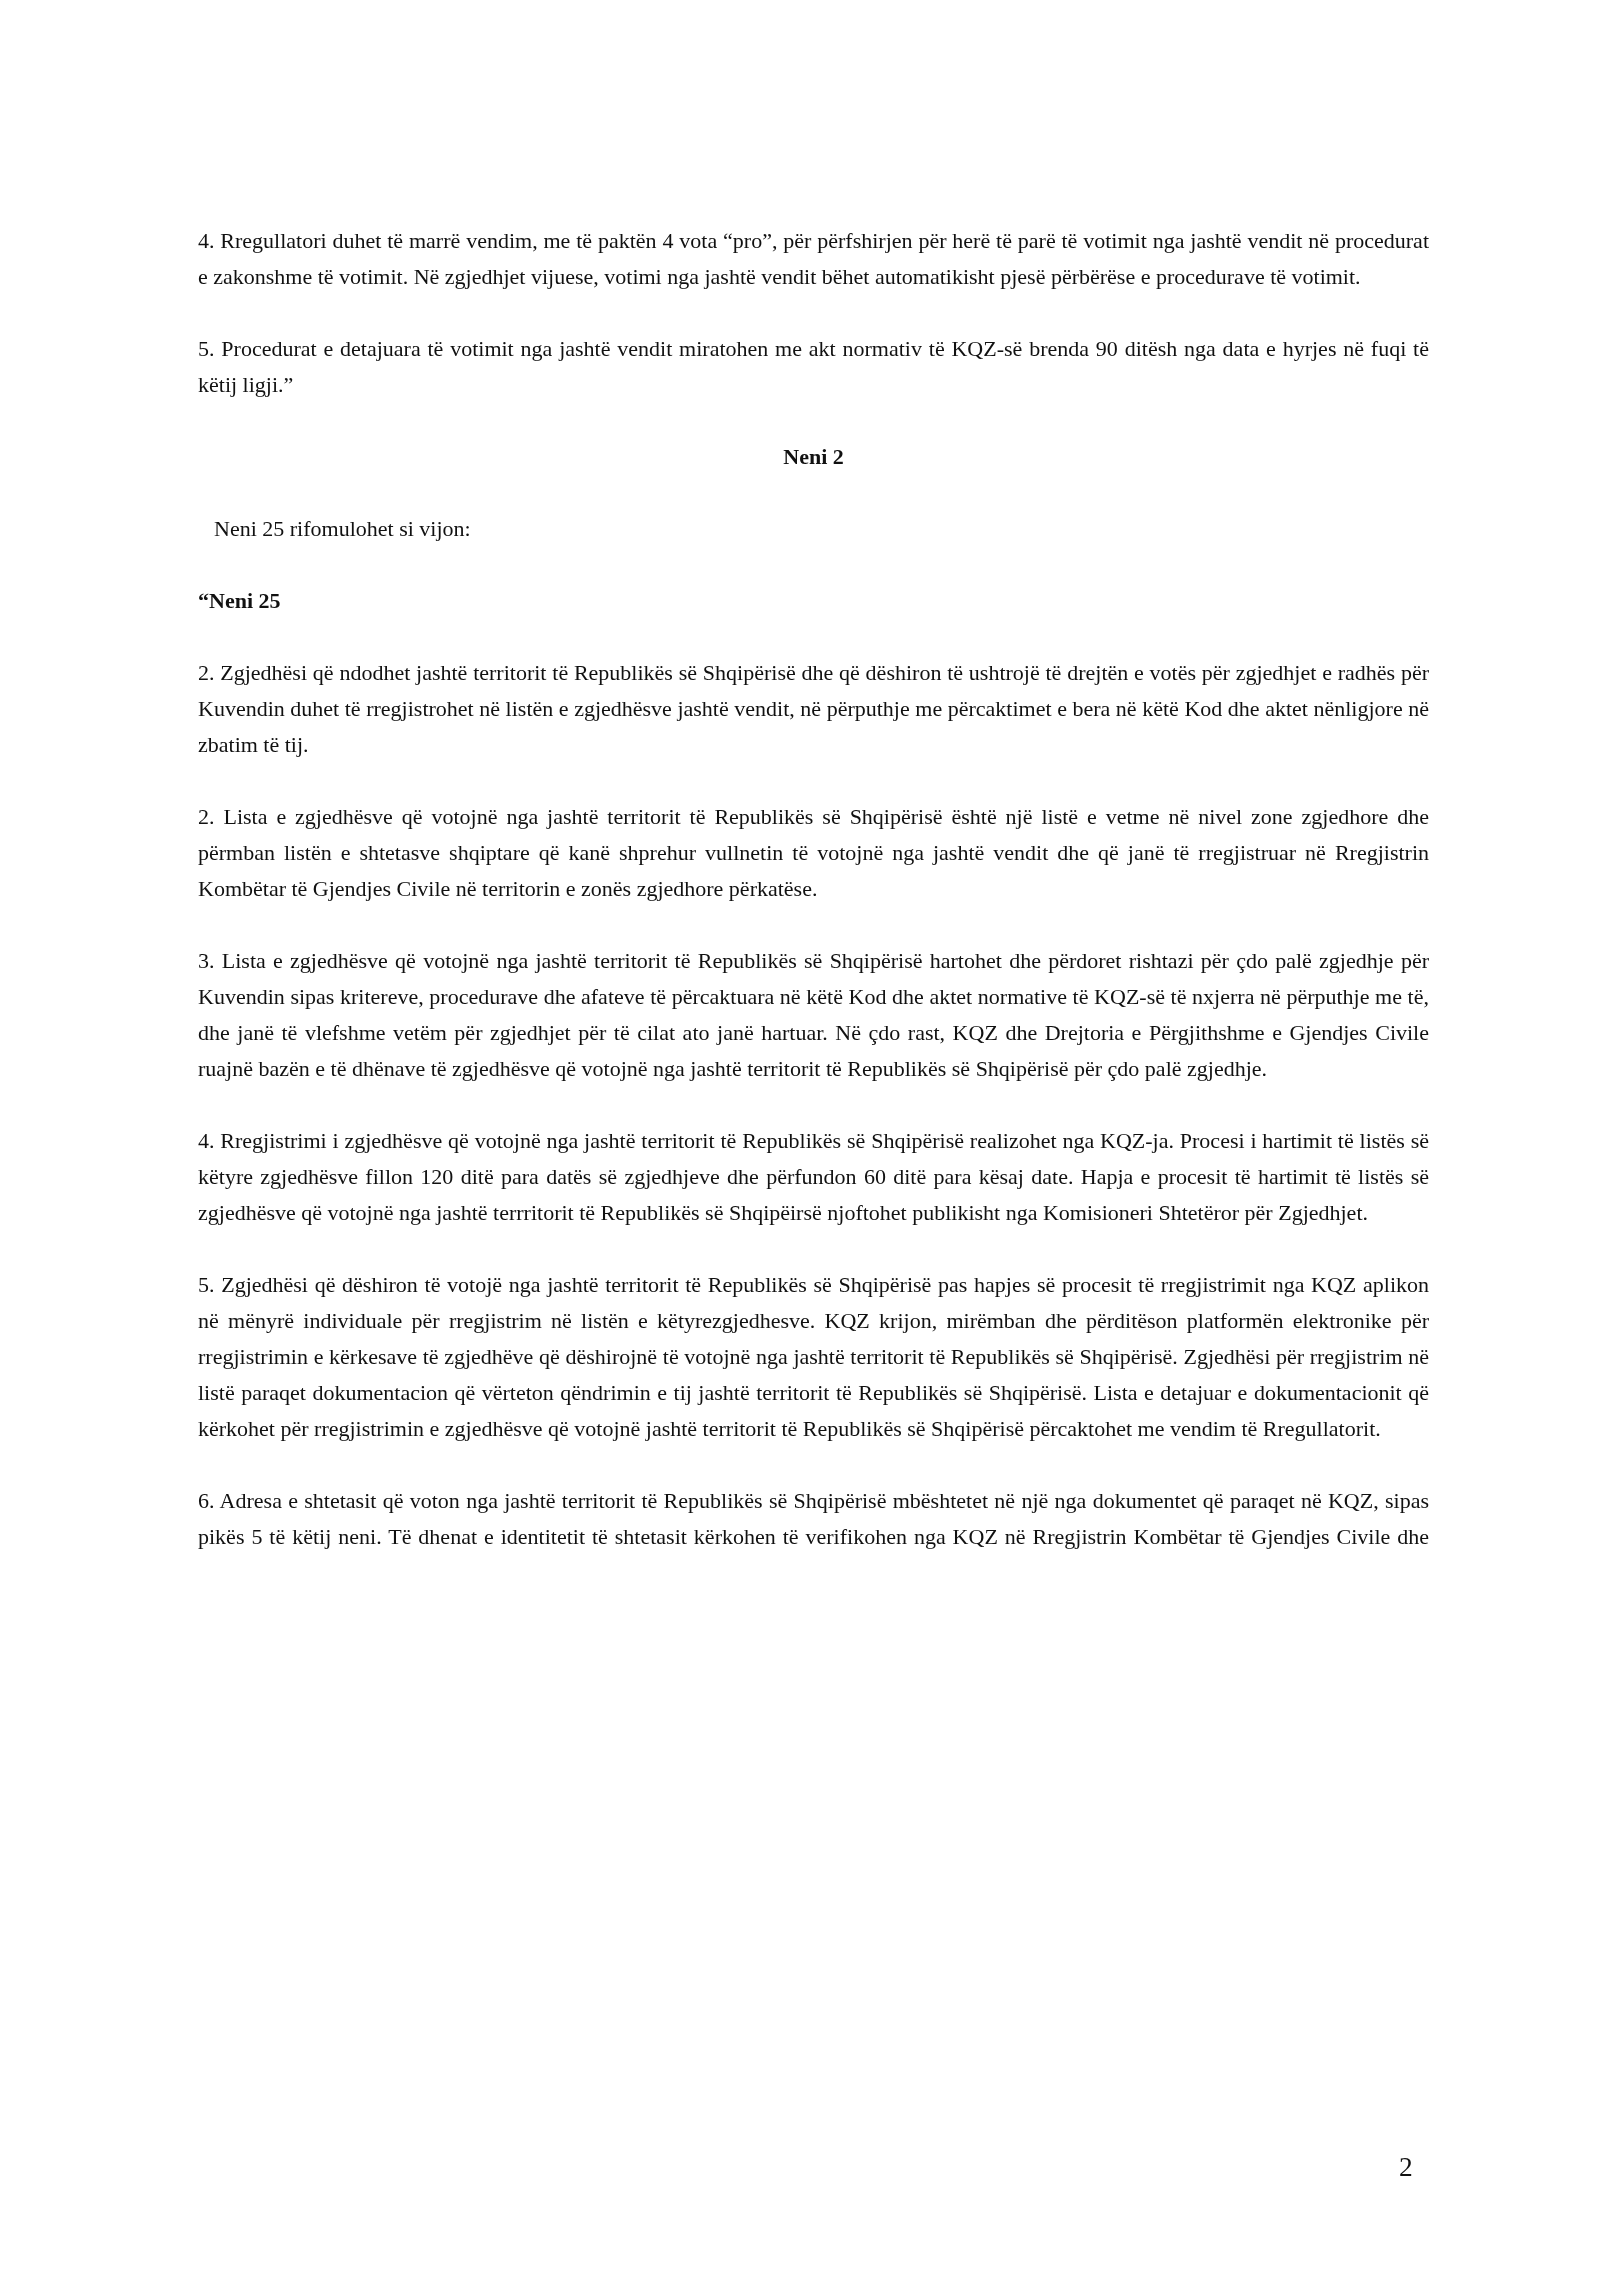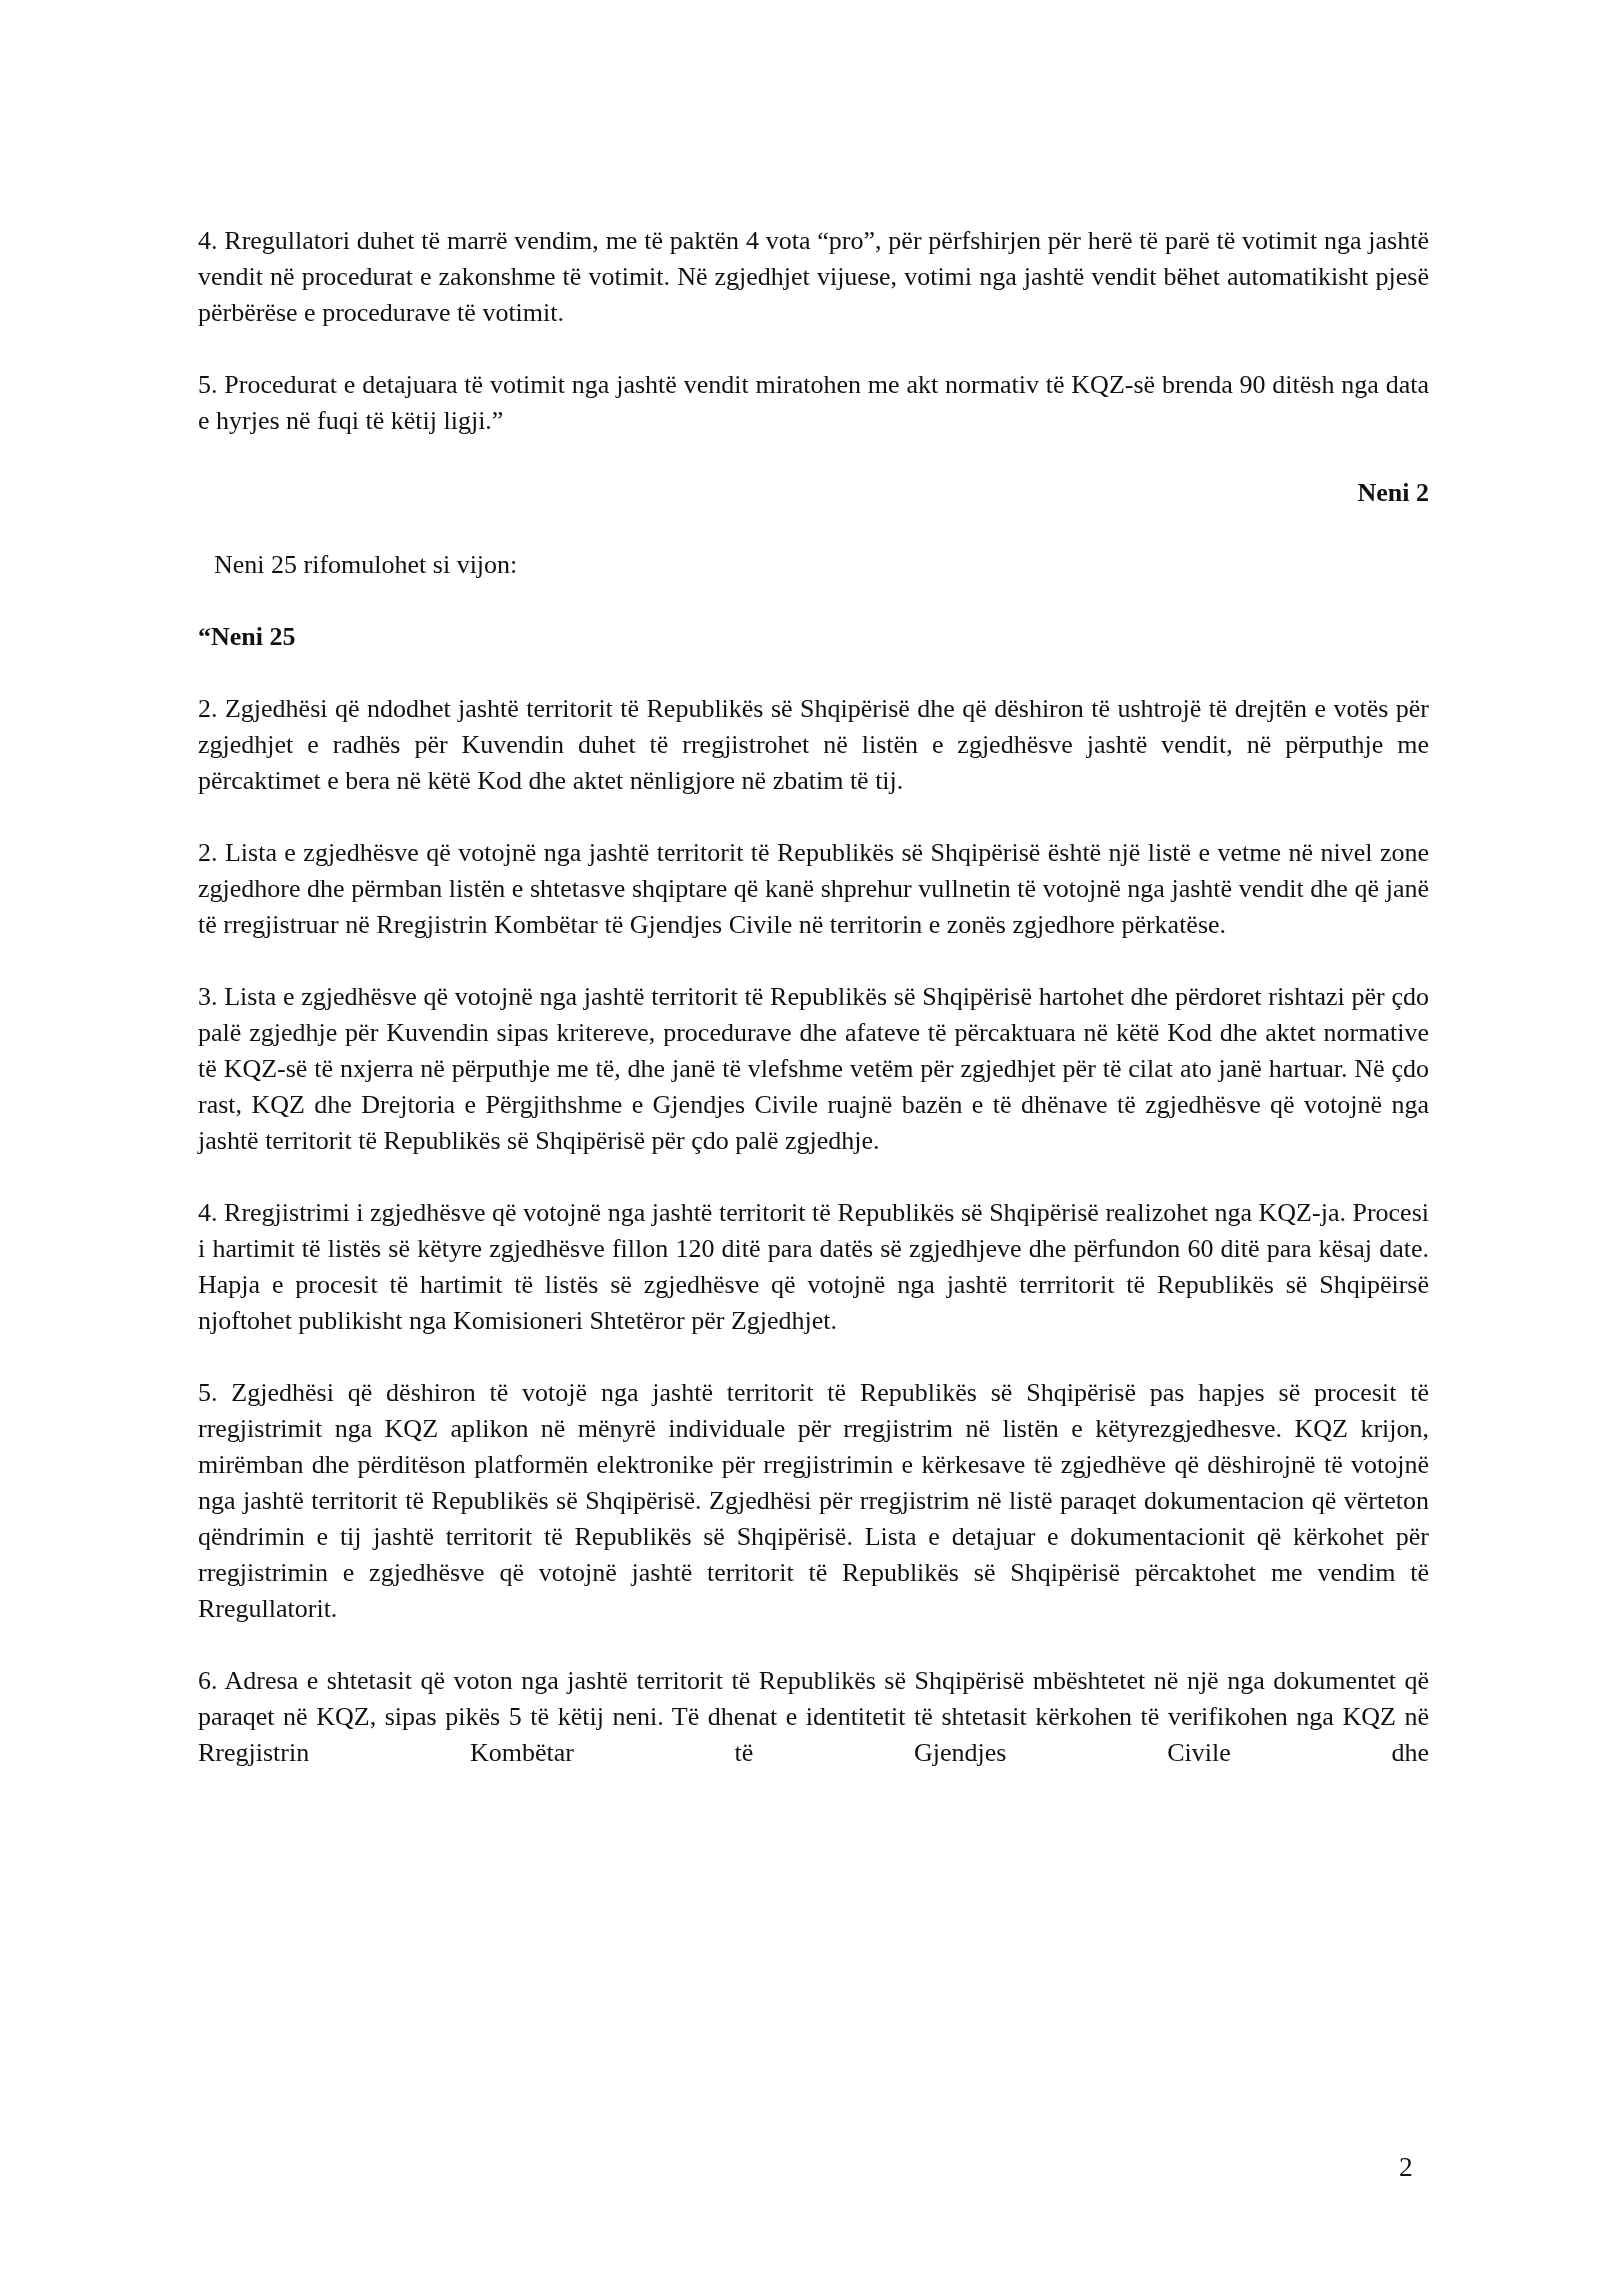--- a/index.html
+++ b/index.html
@@ -3,27 +3,27 @@
 <meta charset="utf-8">
 <style>
   html, body { margin: 0; padding: 0; background: #ffffff; }
   body { width: 1621px; height: 2293px; position: relative; overflow: hidden; }
   .page {
     position: absolute;
     left: 198px;
     top: 223px;
     width: 1231px;
     font-family: "Liberation Serif", serif;
-    font-size: 26px;
+    font-size: 22px;
     line-height: 36px;
     color: #111111;
   }
   p { margin: 0 0 36px 0; text-align: justify; }
   .last-line-left { text-align-last: left; }
-  .center { text-align: right; }
+  .center { text-align: center; }
   .bold { font-weight: bold; }
   .neni2 { margin: 7.8px 0 36px 0; }
   .intro { margin: 0 0 36px 16px; }
   .heading-block { margin: 17.6px 0 36px 0; text-align: left; font-weight: bold; }
   .heading-block div { line-height: 36px; }
   .page-number {
     position: absolute;
     left: 1399px;
     top: 2152px;
     font-family: "Liberation Serif", serif;

